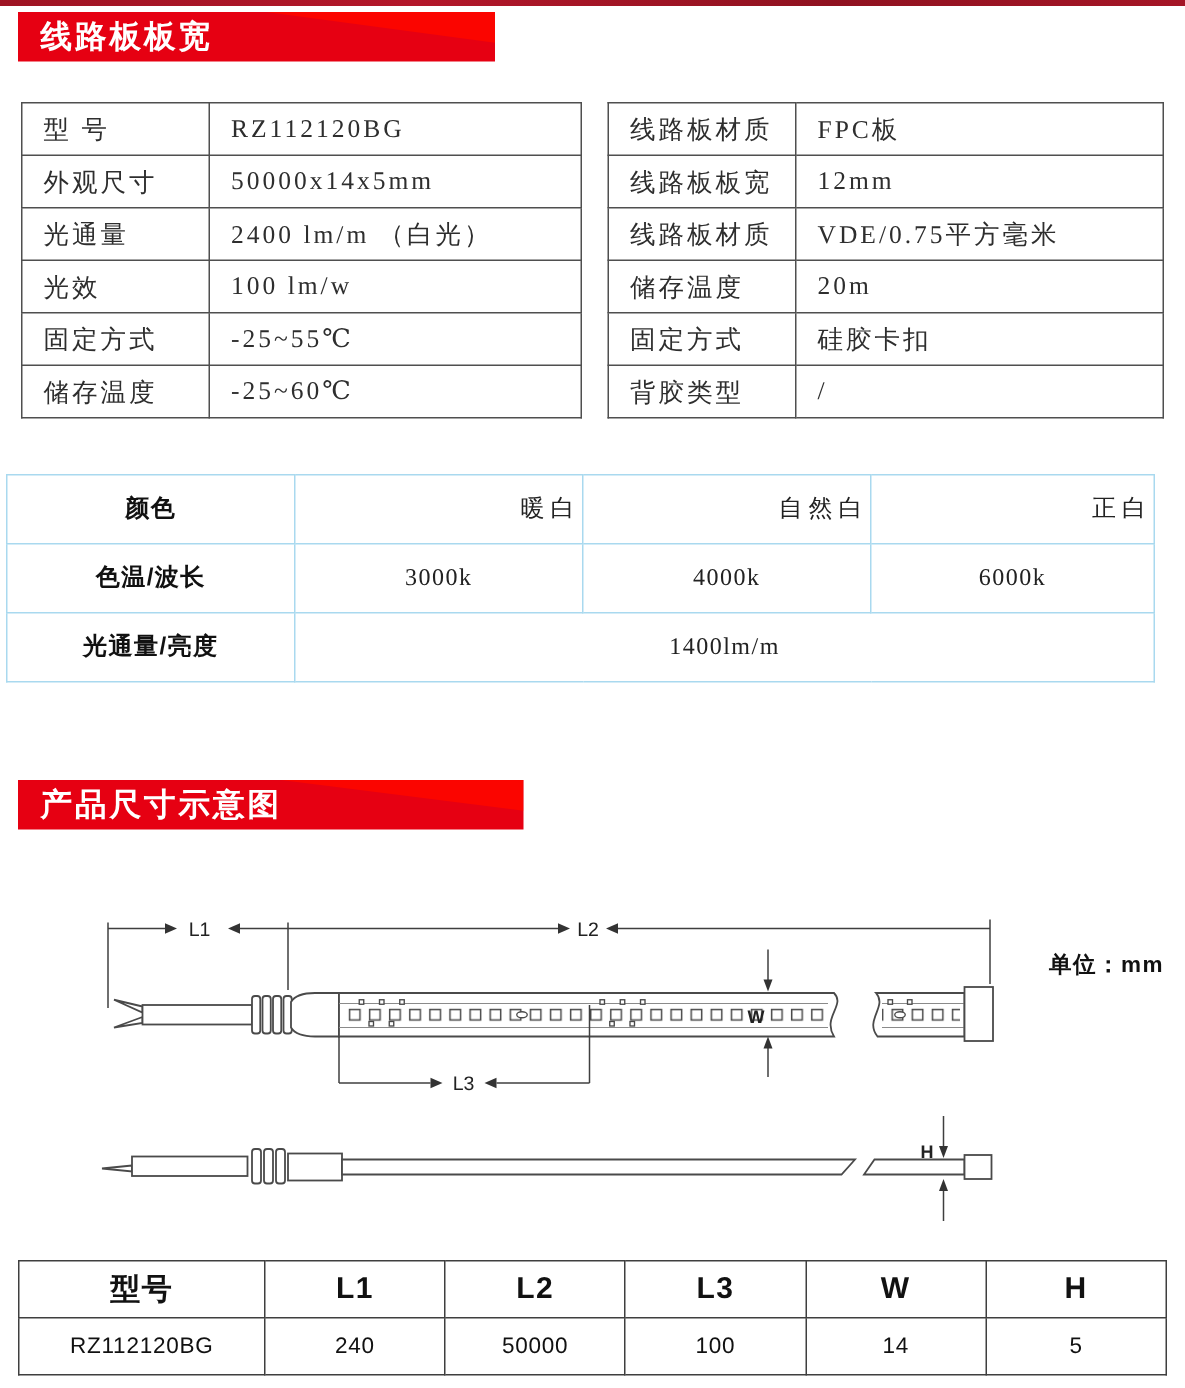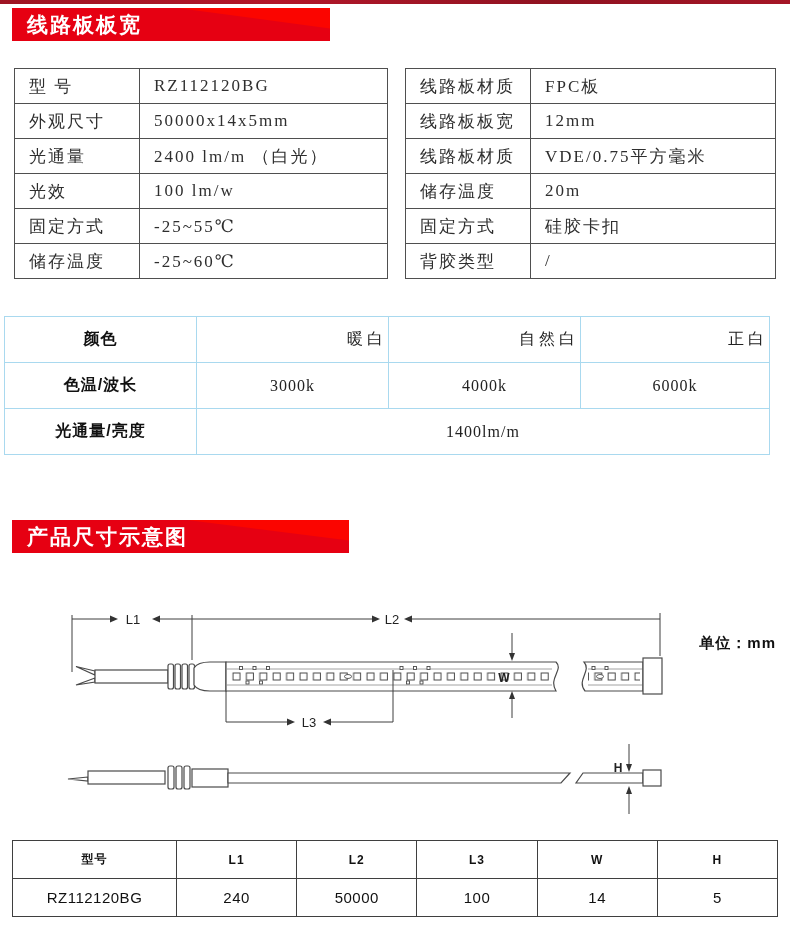--- a/index.html
+++ b/index.html
@@ -36,21 +36,21 @@
   .diagram{position:absolute;left:0;top:600px;width:790px;height:240px;}
   .diagram .ln{stroke:#3f3f3f;stroke-width:1;fill:none;}
   .diagram .shp{stroke:#4a4a4a;stroke-width:1.2;fill:#fff;}
   .diagram .thin{stroke:#8a8a8a;stroke-width:0.8;fill:none;}
   .diagram .ah{fill:#333;stroke:none;}
   .dim-label{font:500 13px "Liberation Sans",sans-serif;fill:#222;text-anchor:middle;}
   .dim-label-sm{font:600 12px "Liberation Sans",sans-serif;fill:#222;text-anchor:middle;}
 
   .dim-table{position:absolute;left:12px;top:840px;width:766px;}
   .dim-table th,.dim-table td{border:1px solid #3f3f3f;height:35px;text-align:center;color:#111;}
-  .dim-table th{font-size:12px;font-weight:600;letter-spacing:1px;}
+  .dim-table th{font-size:20px;font-weight:600;letter-spacing:1px;}
   .dim-table td{font-size:15px;letter-spacing:0.5px;}
 </style>
 </head>
 <body>
 
 <div class="page">
 
   <div class="top-strip"></div>
 
   <div class="banner banner1">

